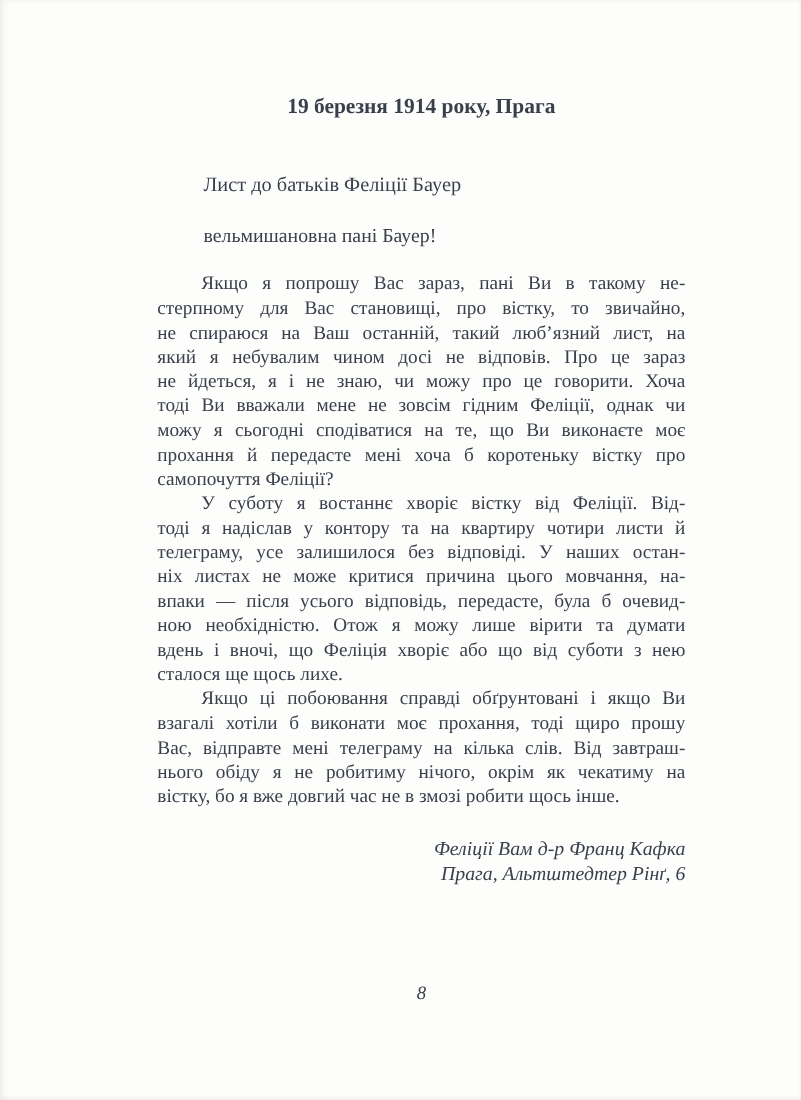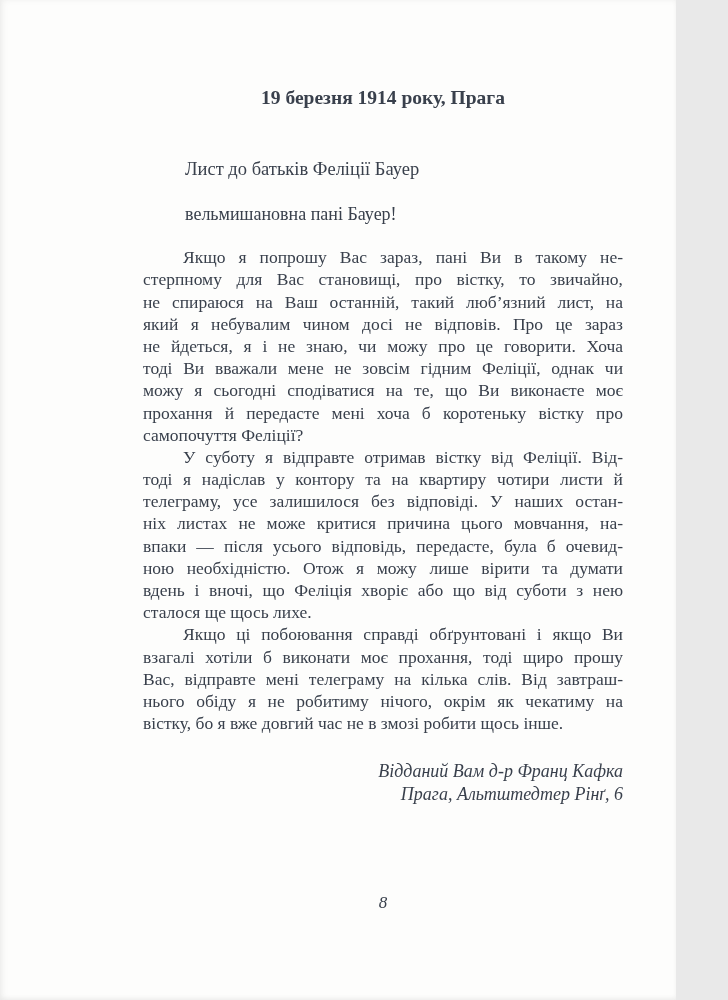--- a/index.html
+++ b/index.html
@@ -2,21 +2,21 @@
 <html lang="uk"><head>
 <meta charset="utf-8">
 <style>
   html, body {
     margin: 0;
     padding: 0;
     background: #e9e9e9;
   }
   .page {
     position: relative;
-    width: 676px;
+    width: 728px;
     height: 1000px;
     margin: 0;
     background: #fdfdfc;
     box-shadow: inset 3px 0 6px rgba(0,0,0,0.05), inset 0 -2px 4px rgba(0,0,0,0.04);
     font-family: "Liberation Serif", "DejaVu Serif", serif;
     overflow: hidden;
   }
   .text-block {
     position: absolute;
     left: 143px;
@@ -98,36 +98,36 @@
           <div class="line jline">стерпному для Вас становищі, про вістку, то звичайно,</div>
           <div class="line jline">не спираюся на Ваш останній, такий люб’язний лист, на</div>
           <div class="line jline">який я небувалим чином досі не відповів. Про це зараз</div>
           <div class="line jline">не йдеться, я і не знаю, чи можу про це говорити. Хоча</div>
           <div class="line jline">тоді Ви вважали мене не зовсім гідним Феліції, однак чи</div>
           <div class="line jline">можу я сьогодні сподіватися на те, що Ви виконаєте моє</div>
           <div class="line jline">прохання й передасте мені хоча б коротеньку вістку про</div>
           <div class="line lastline">самопочуття Феліції?</div>
         </div>
         <div class="paragraph">
-          <div class="line indent jline">У суботу я відправте отримав вістку від Феліції. Від-</div>
+          <div class="line indent jline">У суботу я востаннє хворіє вістку від Феліції. Від-</div>
           <div class="line jline">тоді я надіслав у контору та на квартиру чотири листи й</div>
           <div class="line jline">телеграму, усе залишилося без відповіді. У наших остан-</div>
           <div class="line jline">ніх листах не може критися причина цього мовчання, на-</div>
           <div class="line jline">впаки — після усього відповідь, передасте, була б очевид-</div>
           <div class="line jline">ною необхідністю. Отож я можу лише вірити та думати</div>
           <div class="line jline">вдень і вночі, що Феліція хворіє або що від суботи з нею</div>
           <div class="line lastline">сталося ще щось лихе.</div>
         </div>
         <div class="paragraph">
           <div class="line indent jline">Якщо ці побоювання справді обґрунтовані і якщо Ви</div>
           <div class="line jline">взагалі хотіли б виконати моє прохання, тоді щиро прошу</div>
           <div class="line jline">Вас, відправте мені телеграму на кілька слів. Від завтраш-</div>
           <div class="line jline">нього обіду я не робитиму нічого, окрім як чекатиму на</div>
           <div class="line lastline">вістку, бо я вже довгий час не в змозі робити щось інше.</div>
         </div>
       </div>
     <div class="signature">
-        <div class="line">Відданий Вам д-р Франц Кафка</div>
+        <div class="line">Феліції Вам д-р Франц Кафка</div>
         <div class="line">Прага, Альтштедтер Рінґ, 6</div>
       </div>
   </div>
   <div class="page-number" style="color: rgb(57, 64, 76);">8</div>
 </div>
 
 </body></html>

